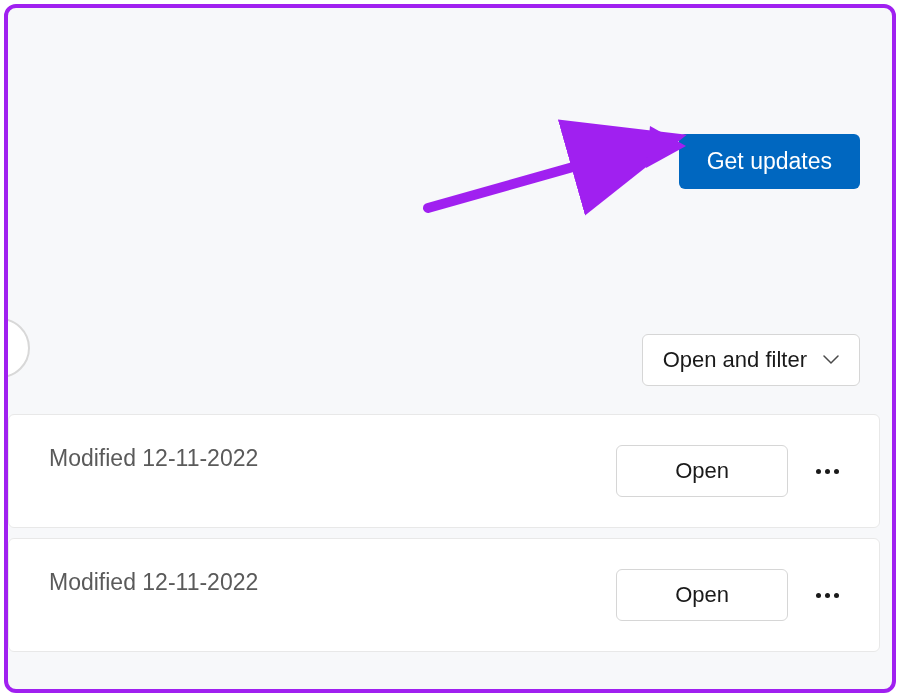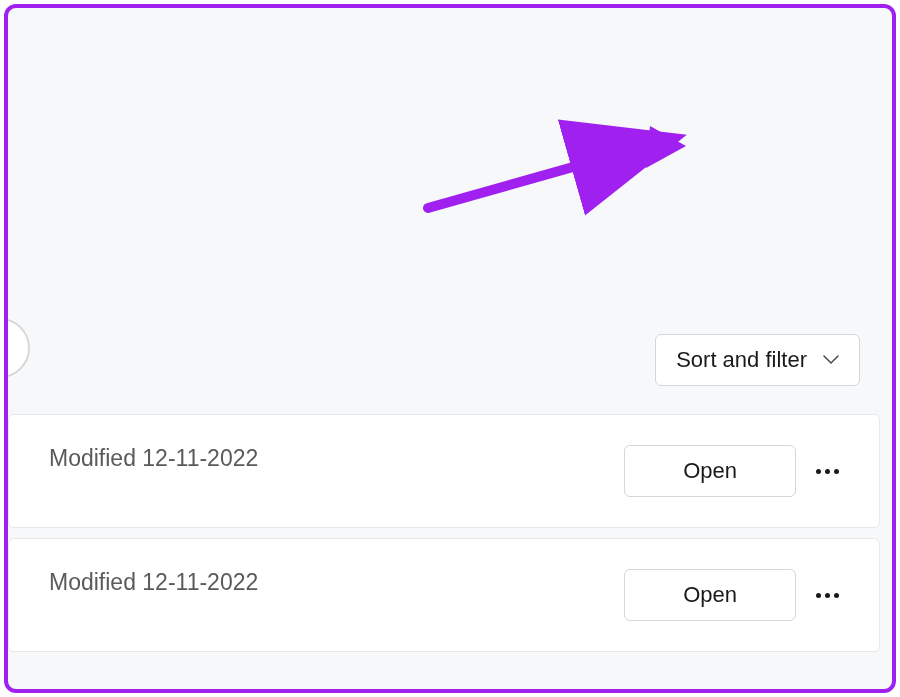--- a/index.html
+++ b/index.html
@@ -103,21 +103,21 @@
       margin-left: 0;
       border-top-left-radius: 6px;
     }
     .item-text {
       font-size: 23px;
       color: #5a5a5a;
     }
     .item-actions {
       display: flex;
       align-items: center;
-      gap: 12px;
+      gap: 20px;
     }
     .open-btn {
       background: #fff;
       border: 1px solid #d6d6d6;
       border-radius: 6px;
       padding: 12px 58px;
       font-size: 22px;
       color: #1a1a1a;
       cursor: pointer;
       font-family: inherit;
@@ -139,35 +139,36 @@
       background: #1a1a1a;
       border-radius: 50%;
       display: inline-block;
     }
   </style>
 </head>
 <body>
 
 <div class="frame">
   <div class="top-area">
+    <button class="get-updates-btn">Get updates</button>
     <svg class="arrow" viewBox="0 0 280 120">
       <defs>
         <marker id="arrowhead" markerWidth="12" markerHeight="12" refX="9" refY="5" orient="auto">
           <polygon points="0 0, 12 5, 0 10" fill="#a020f0"></polygon>
         </marker>
       </defs>
       <line x1="20" y1="110" x2="250" y2="45" stroke="#a020f0" stroke-width="10" stroke-linecap="round" marker-end="url(#arrowhead)"></line>
       <polygon points="242 28, 278 48, 238 70" fill="#a020f0"></polygon>
     </svg>
   </div>
 
   <div class="filter-bar">
     <div class="partial-circle"></div>
     <button class="sort-filter-btn">
-      <span>Sort and filter</span>
+      <span>Open and filter</span>
       <svg class="chevron-down" viewBox="0 0 16 10">
         <path d="M1 1 L8 8 L15 1" stroke="#4a4a4a" stroke-width="1.5" fill="none" stroke-linecap="round"></path>
       </svg>
     </button>
   </div>
 
   <div class="list-area">
     <div class="list-item">
       <span class="item-text">Modified 12-11-2022</span>
       <div class="item-actions">

